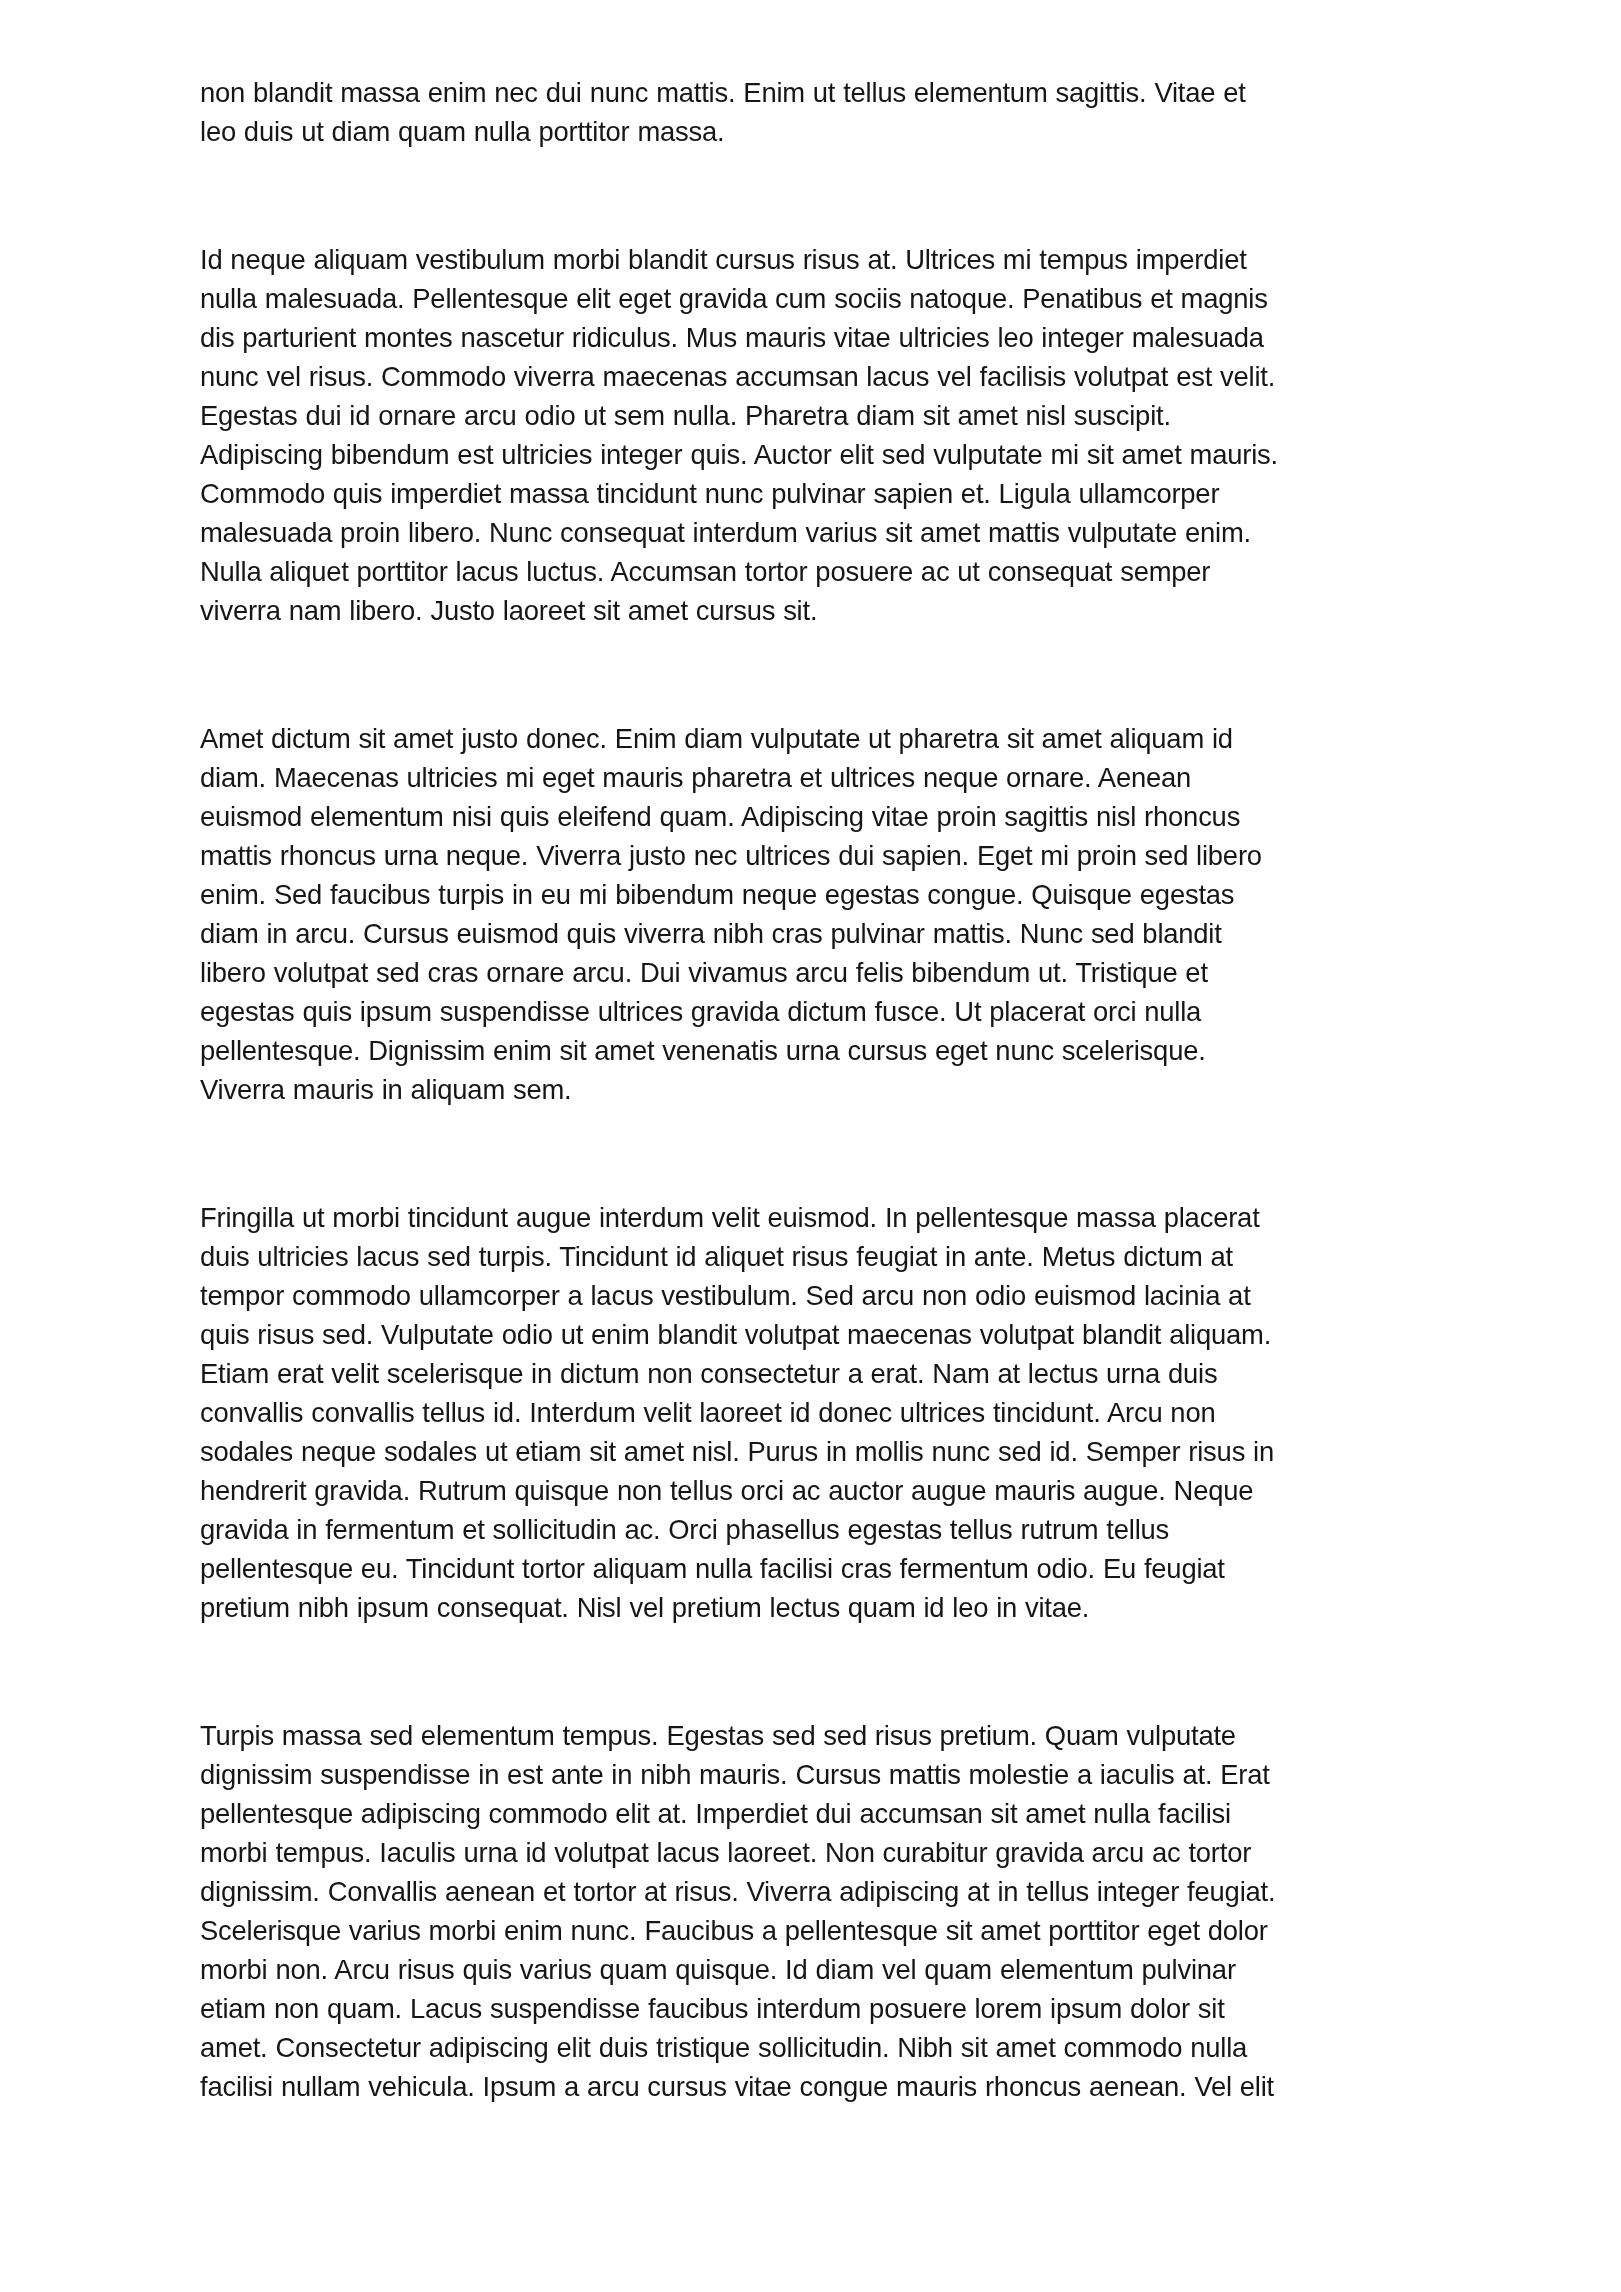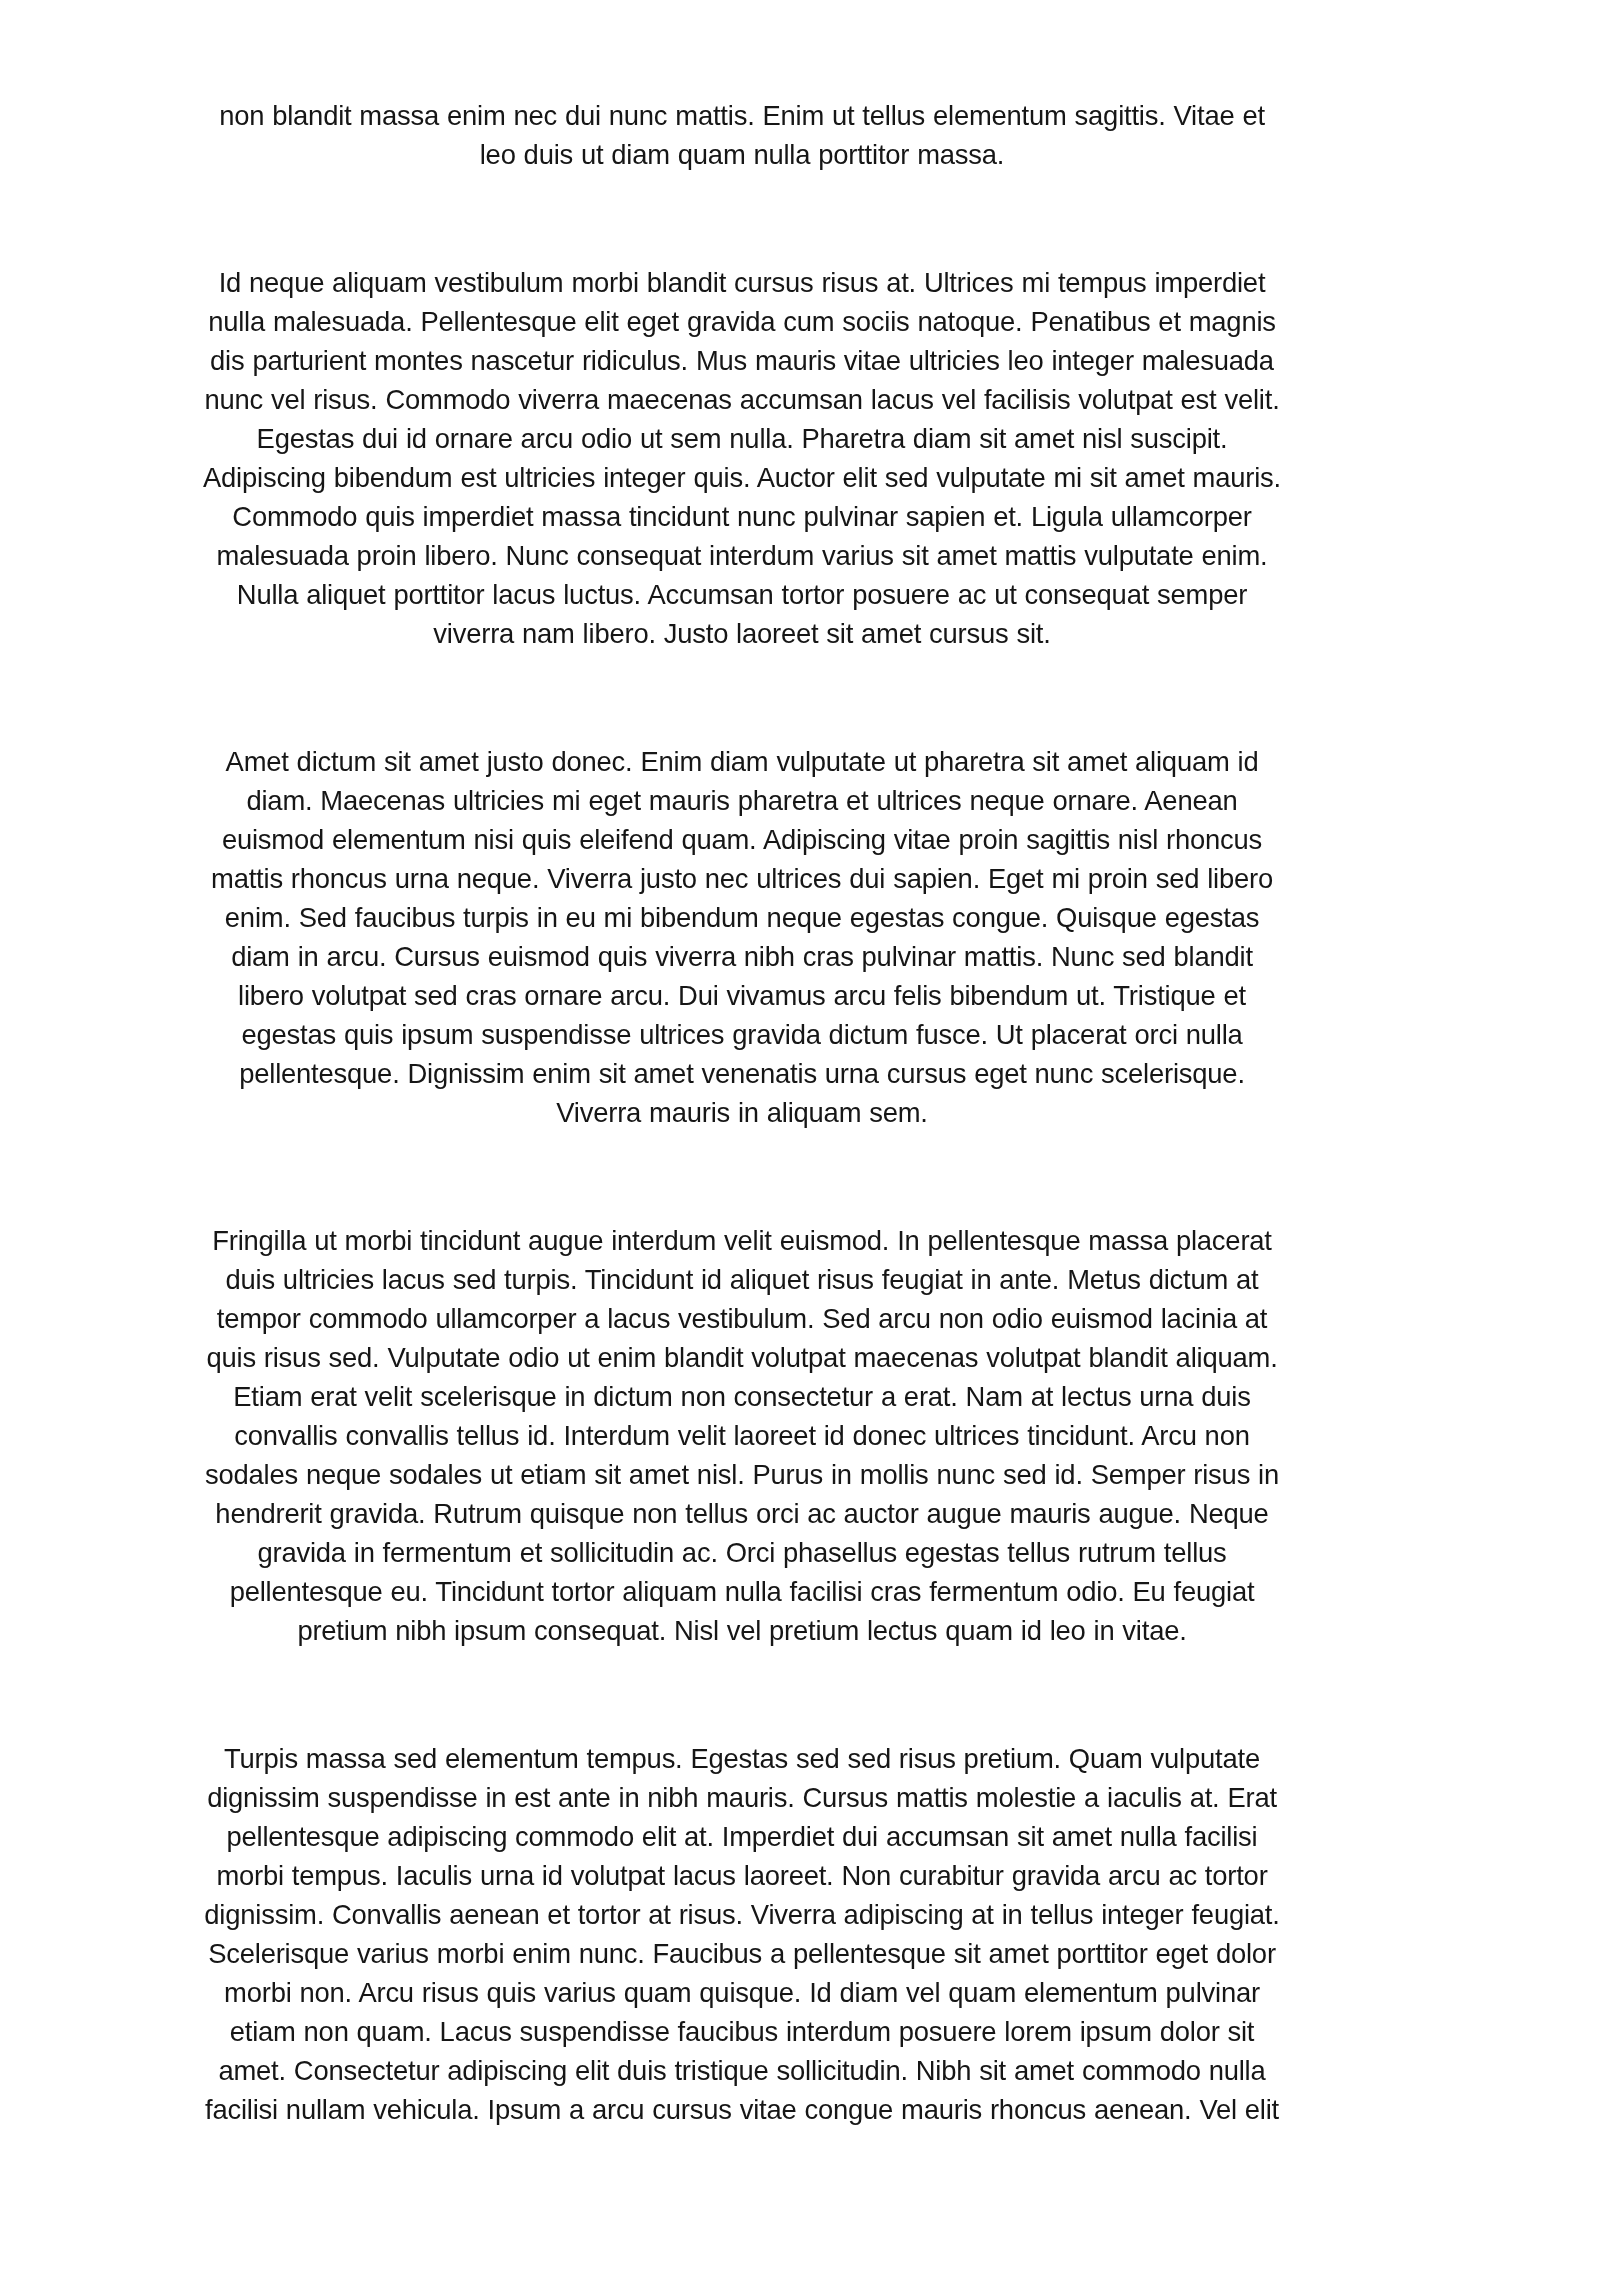--- a/index.html
+++ b/index.html
@@ -6,27 +6,27 @@
     margin: 0;
     padding: 0;
     background: #ffffff;
   }
   .page {
     position: relative;
     width: 1484px;
     height: 2293px;
     box-sizing: border-box;
     background: #ffffff;
-    padding: 96px 200px 0 200px;
+    padding: 73px 200px 0 200px;
     font-family: "Liberation Sans", sans-serif;
     font-size: 27.4px;
     line-height: 39px;
     letter-spacing: -0.2px;
     color: #161616;
-    text-align: center;
+    text-align: left;
     overflow: hidden;
   }
   .page p {
     margin: 0 0 89px 0;
     padding: 0;
     word-spacing: 0.5px;
   }
 </style>
 </head>
 <body>

